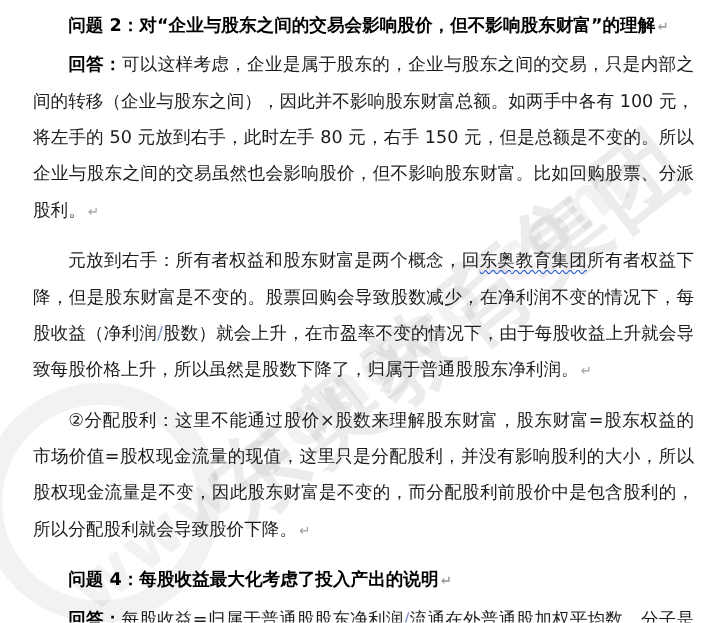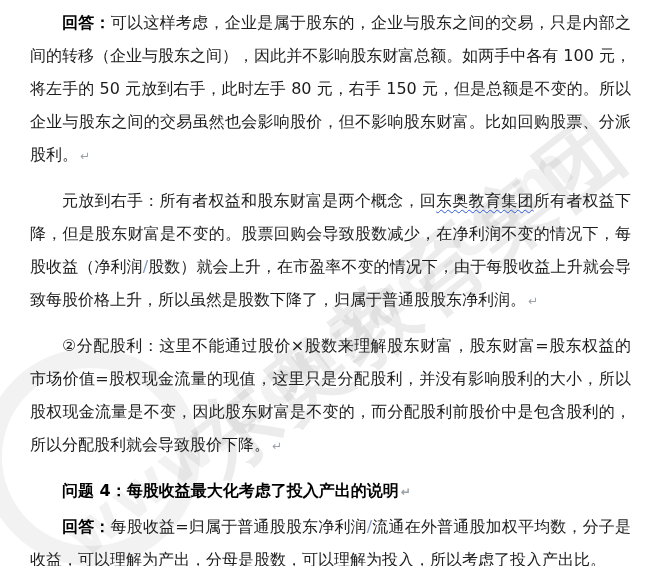--- a/index.html
+++ b/index.html
@@ -85,20 +85,21 @@
 </head>
 <body>
 
 <div class="page">
 
   <div class="wm wm-circle"></div>
   <div class="wm wm-url">www.dongao.com</div>
   <div class="wm wm-cn">东奥教育集团</div>
 
   <div class="doc">
+      <div class="blk heading"><span class="seg-bold">问题 2：对“企业与股东之间的交易会影响股价，但不影响股东财富”的理解</span><span class="pmark">↵</span></div>
       <div class="blk para"><span class="seg-bold">回答：</span><span>可以这样考虑，企业是属于股东的，企业与股东之间的交易，只是内部之间的转移（企业与股东之间），因此并不影响股东财富总额。如两手中各有 100 元，将左手的 50 元放到右手，此时左手 80 元，右手 150 元，但是总额是不变的。所以企业与股东之间的交易虽然也会影响股价，但不影响股东财富。比如回购股票、分派股利。</span><span class="pmark">↵</span></div>
       <div class="blk para"><span>元放到右手：所有者权益和股东财富是两个概念，回</span><span class="seg-squiggle">东奥教育集团</span><span>所有者权益下降，但是股东财富是不变的。股票回购会导致股数减少，在净利润不变的情况下，每股收益（净利润</span><span class="seg-slash">/</span><span>股数）就会上升，在市盈率不变的情况下，由于每股收益上升就会导致每股价格上升，所以虽然是股数下降了，归属于普通股股东净利润。</span><span class="pmark">↵</span></div>
       <div class="blk para"><span>②分配股利：这里不能通过股价×股数来理解股东财富，股东财富=股东权益的市场价值=股权现金流量的现值，这里只是分配股利，并没有影响股利的大小，所以股权现金流量是不变，因此股东财富是不变的，而分配股利前股价中是包含股利的，所以分配股利就会导致股价下降。</span><span class="pmark">↵</span></div>
       <div class="blk heading"><span class="seg-bold">问题 4：每股收益最大化考虑了投入产出的说明</span><span class="pmark">↵</span></div>
       <div class="blk para"><span class="seg-bold">回答：</span><span>每股收益=归属于普通股股东净利润</span><span class="seg-slash">/</span><span>流通在外普通股加权平均数，分子是收益，可以理解为产出，分母是股数，可以理解为投入，所以考虑了投入产出比。</span></div>
     </div>
 
 </div>
 
 </body></html>

